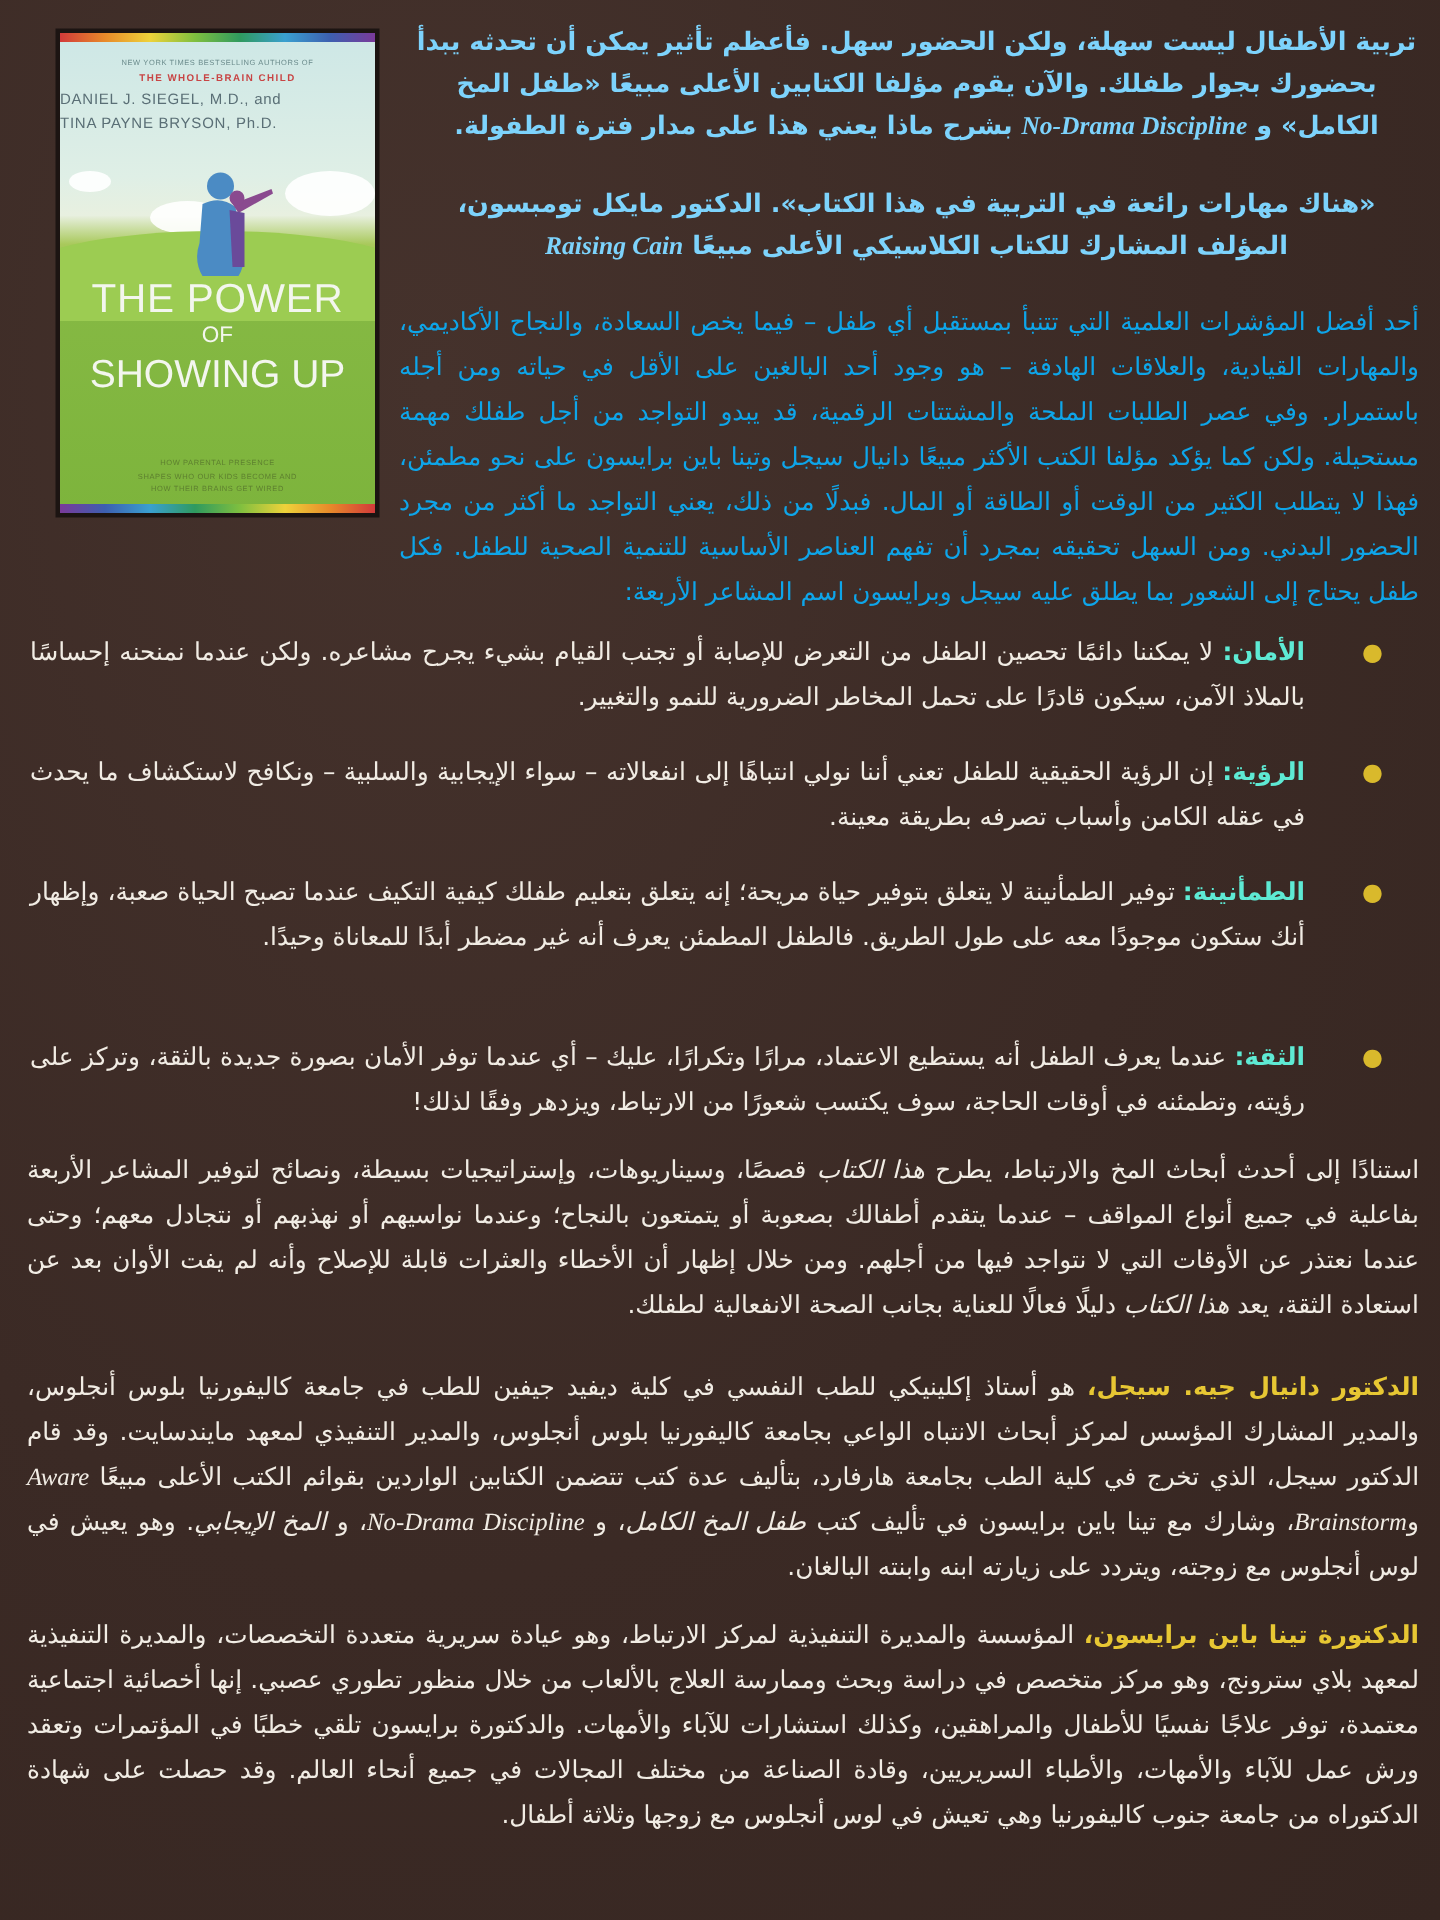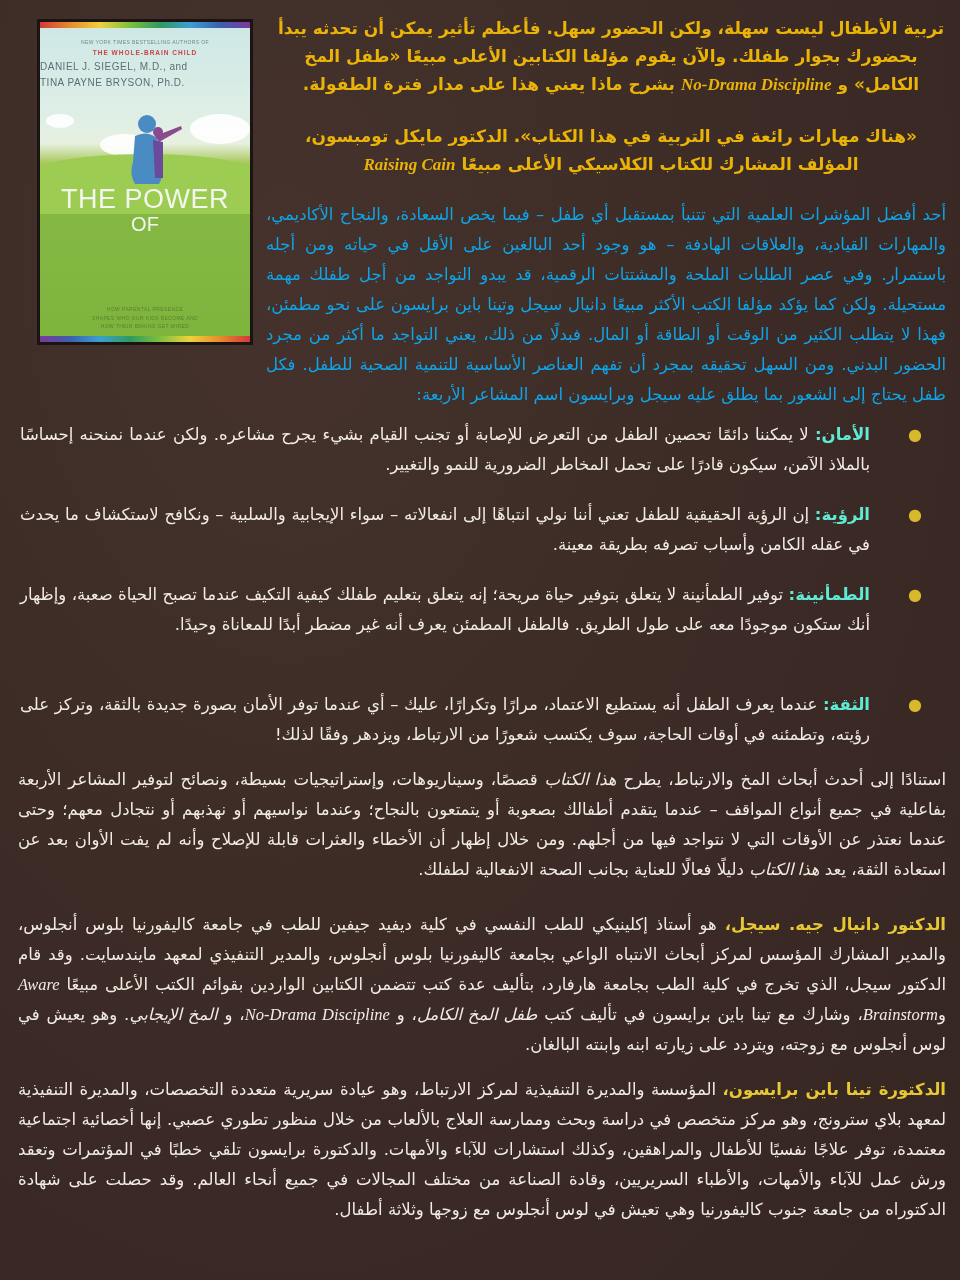--- a/index.html
+++ b/index.html
@@ -27,27 +27,27 @@
   .cover .nyt { position: absolute; top: 17px; width: 100%; text-align: center; font-size: 5px; color: #6b8b8c; letter-spacing: 0.4px; font-family: "Liberation Sans", sans-serif; }
   .cover .series { position: absolute; top: 27px; width: 100%; text-align: center; font-size: 6.5px; font-weight: bold; color: #c84545; letter-spacing: 1px; font-family: "Liberation Sans", sans-serif; }
   .cover .author1, .cover .author2 { position: absolute; width: 100%; text-align: left; font-size: 10px; color: #5a6f76; letter-spacing: 0.5px; font-family: "Liberation Sans", sans-serif; }
   .cover .author1 { top: 39px; }
   .cover .author2 { top: 55px; }
   .cloud { position: absolute; background: #fff; border-radius: 50%; opacity: 0.9; }
   .hill { position: absolute; left: -30px; right: -30px; top: 132px; height: 60px; background: #9ccc52; border-radius: 50% 50% 0 0; }
   .figure { position: absolute; left: 85px; top: 90px; width: 60px; height: 78px; }
   .cover .title { position: absolute; top: 162px; width: 100%; text-align: center; color: #f3f6ee; font-family: "Liberation Sans", sans-serif; }
   .cover .t1 { font-size: 27px; letter-spacing: 0.5px; line-height: 30px; }
-  .cover .t2 { font-size: 20px; line-height: 20px; text-align: center; }
+  .cover .t2 { font-size: 15px; line-height: 20px; text-align: center; }
   .cover .t3 { font-size: 26px; line-height: 30px; }
   .cover .subtitle { position: absolute; top: 283px; width: 100%; text-align: center; font-size: 5px; line-height: 8.5px; color: #5d7f2f; letter-spacing: 0.4px; font-family: "Liberation Sans", sans-serif; }
 
   
   .rtl { direction: rtl; text-align: justify; text-align-last: right; }
-  .blurb { position: absolute; right: 14px; width: 670px; font-family: "DejaVu Sans", sans-serif; font-weight: bold; color: #eab308; font-size: 17px; line-height: 28px; text-align: center; direction: rtl; }
+  .blurb { position: absolute; right: 14px; width: 670px; font-family: "DejaVu Sans", sans-serif; font-weight: bold; color: #7dd3fc; font-size: 17px; line-height: 28px; text-align: center; direction: rtl; }
   .blurb i { font-family: "Liberation Serif", serif; font-style: italic; }
   .b1 { top: 14px; }
   .b2 { top: 122px; }
   .intro { position: absolute; right: 14px; top: 200px; width: 680px; font-size: 16.5px; line-height: 30px; color: #0ea5e9; }
   .bullet { position: relative; padding-right: 0; margin: 0; font-size: 16.5px; line-height: 30px; color: #f1ece4; }
   .bullet .dot { position: absolute; right: -52px; top: 0; color: #d9b92c; font-size: 16px; }
   .bullet .term { color: #5eead4; font-weight: bold; }
   .bwrap { position: absolute; right: 90px; width: 850px; }
   .para { position: absolute; right: 14px; width: 928px; font-size: 16.5px; line-height: 30px; color: #f1ece4; }
   .para .term { color: #e7c733; font-weight: bold; }
@@ -71,20 +71,21 @@
     <svg class="figure" viewBox="0 0 60 78">
       <circle cx="22" cy="12" r="9" fill="#4b8bc4"></circle>
       <path d="M10 24 Q22 18 32 26 L36 50 Q40 62 34 72 L10 72 Q4 62 8 50 Z" fill="#4b8bc4"></path>
       <path d="M30 24 L56 14 L57 17 L34 30 Z" fill="#8a4a8f"></path>
       <circle cx="33" cy="20" r="5" fill="#8a4a8f"></circle>
       <path d="M28 28 L38 30 L38 66 L30 66 Z" fill="#6a4a9a"></path>
     </svg>
     <div class="title">
       <div class="t1">THE POWER</div>
       <div class="t2">OF</div>
+      <div class="t3">SHOWING UP</div>
     </div>
     <div class="subtitle">
       <div>HOW PARENTAL PRESENCE</div>
       <div>SHAPES WHO OUR KIDS BECOME AND</div>
       <div>HOW THEIR BRAINS GET WIRED</div>
     </div>
     <div class="rainbow bottom"></div>
   </div>
 
   <div class="blurb b1">

